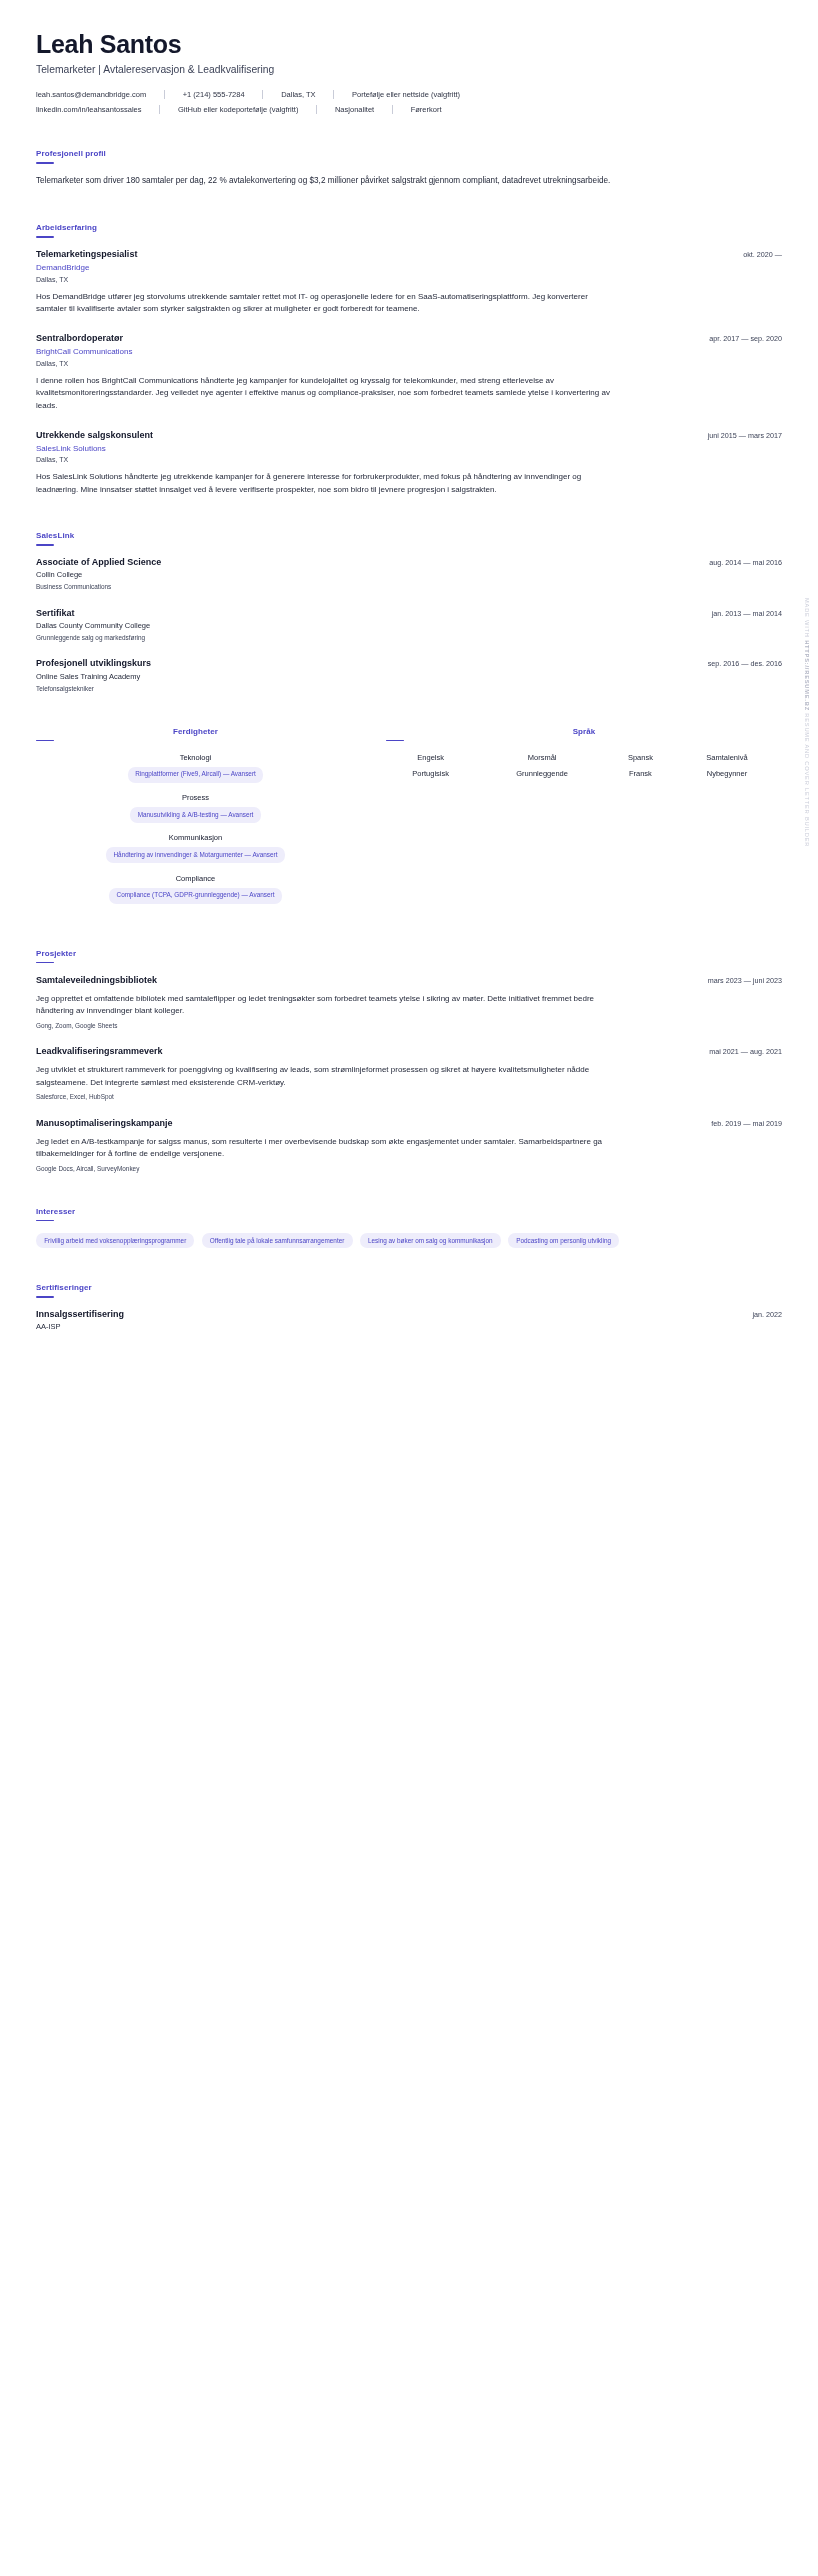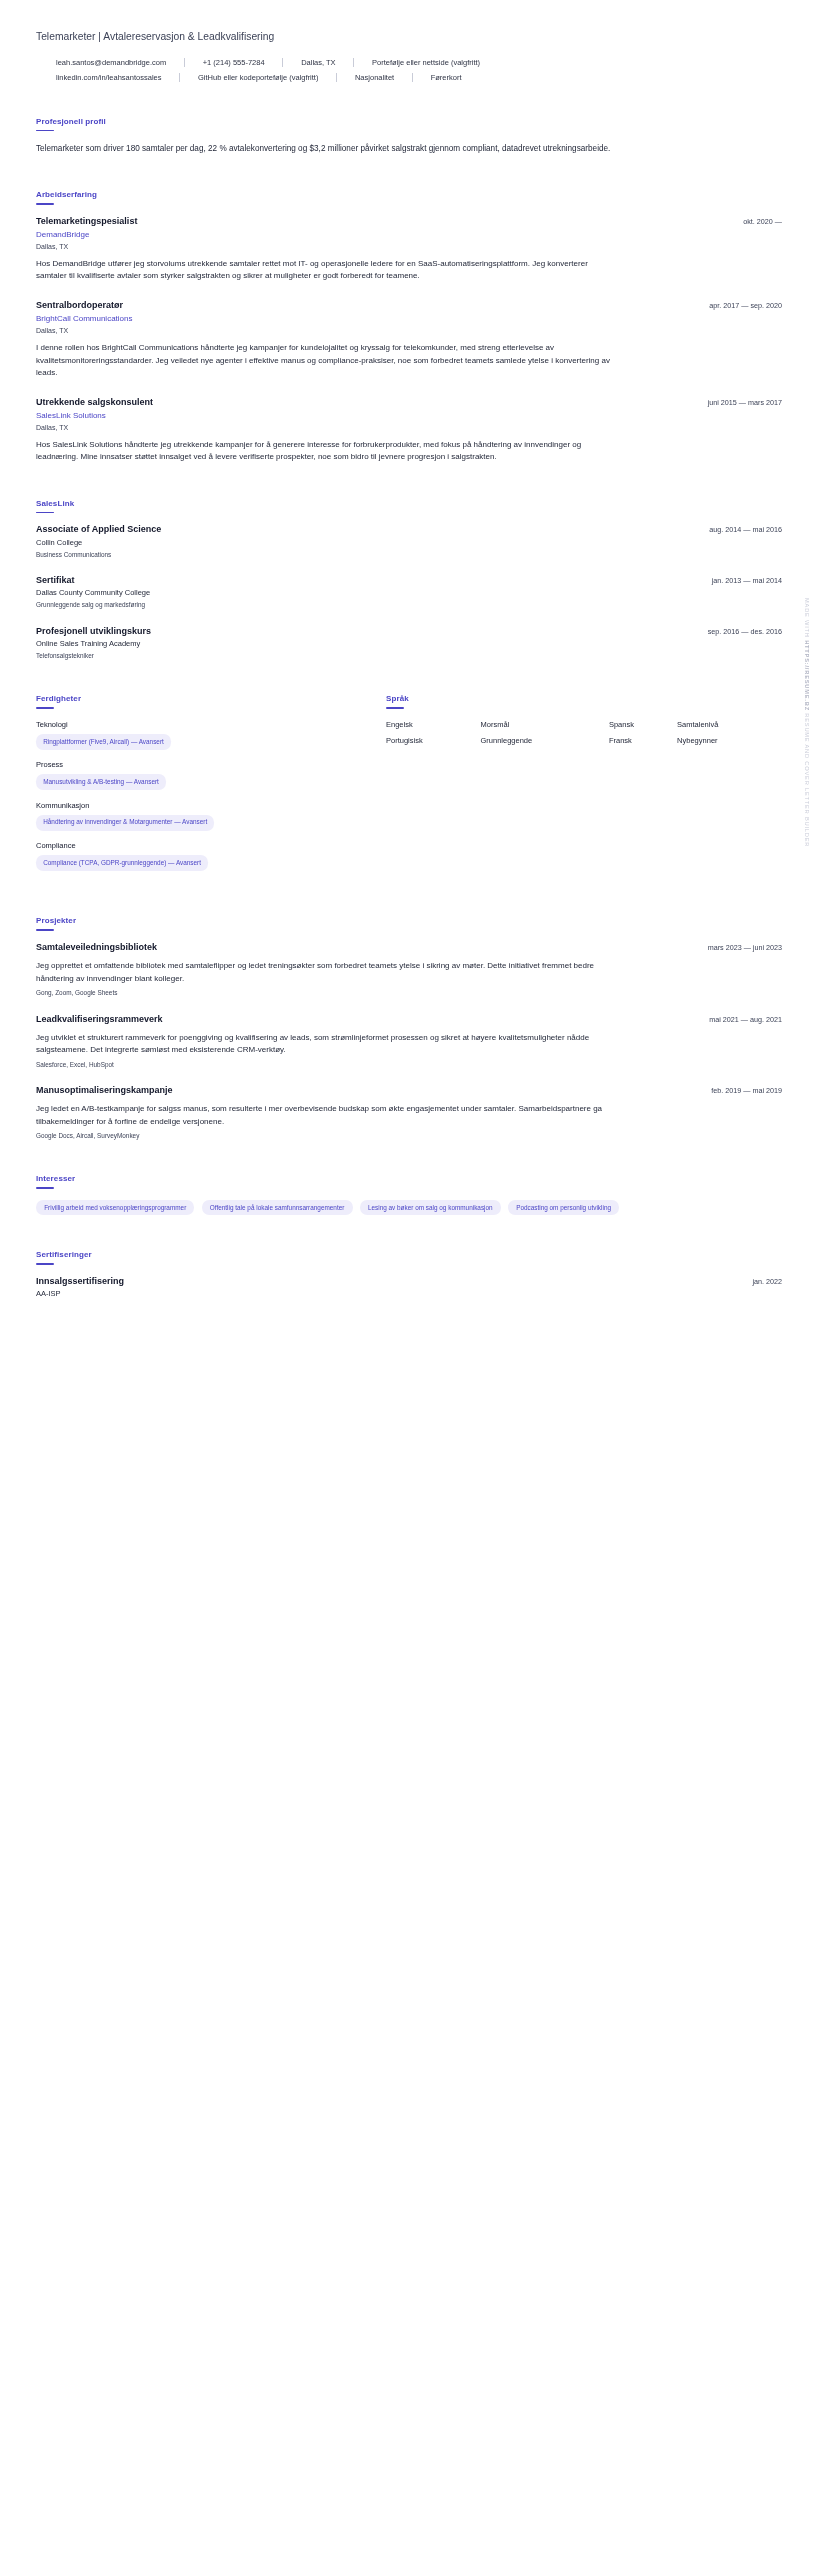--- a/index.html
+++ b/index.html
@@ -41,21 +41,20 @@
     display: flex;
     flex-wrap: wrap;
     align-items: center;
     font-size: 7.5px;
     color: #2f3445;
     margin-bottom: 6.2px;
   }
   .contact-item {
     margin-right: 17.5px;
     white-space: nowrap;
-    margin-left: 20px;
   }
   .contact-item.sep {
     border-left: 0.5px solid #c9ccd8;
     padding-left: 18px;
     margin-left: 0;
   }
 
   
   .section { margin-top: 35px; }
   .section-title {
@@ -123,20 +122,21 @@
   .entry-tools {
     font-size: 6.4px;
     color: #3c4257;
     margin-top: 4.1px;
   }
 
   
   .two-col {
     display: flex;
     gap: 31px;
+    text-align: center;
   }
   .col-left { width: 319px; flex: 0 0 319px; }
   .col-right { flex: 1 1 auto; }
 
   .skill-group { margin-bottom: 10.3px; }
   .skill-group-title {
     font-size: 7.5px;
     font-weight: normal;
     color: #14182b;
     margin-bottom: 5.2px;
@@ -191,20 +191,21 @@
     white-space: nowrap;
   }
   .watermark .wm-strong { color: #b4b7c6; font-weight: bold; }
 </style>
 </head>
 <body>
 
 <div class="page">
 
   <div>
+    <h1 class="name">Leah Santos</h1>
     <div class="headline">Telemarketer | Avtalereservasjon &amp; Leadkvalifisering</div>
 
     <div class="contact-rows">
       <div class="contact-row">
         <span class="contact-item">leah.santos@demandbridge.com</span>
         <span class="contact-item sep">+1 (214) 555-7284</span>
         <span class="contact-item sep">Dallas, TX</span>
         <span class="contact-item sep">Portefølje eller nettside (valgfritt)</span>
       </div>
       <div class="contact-row">

